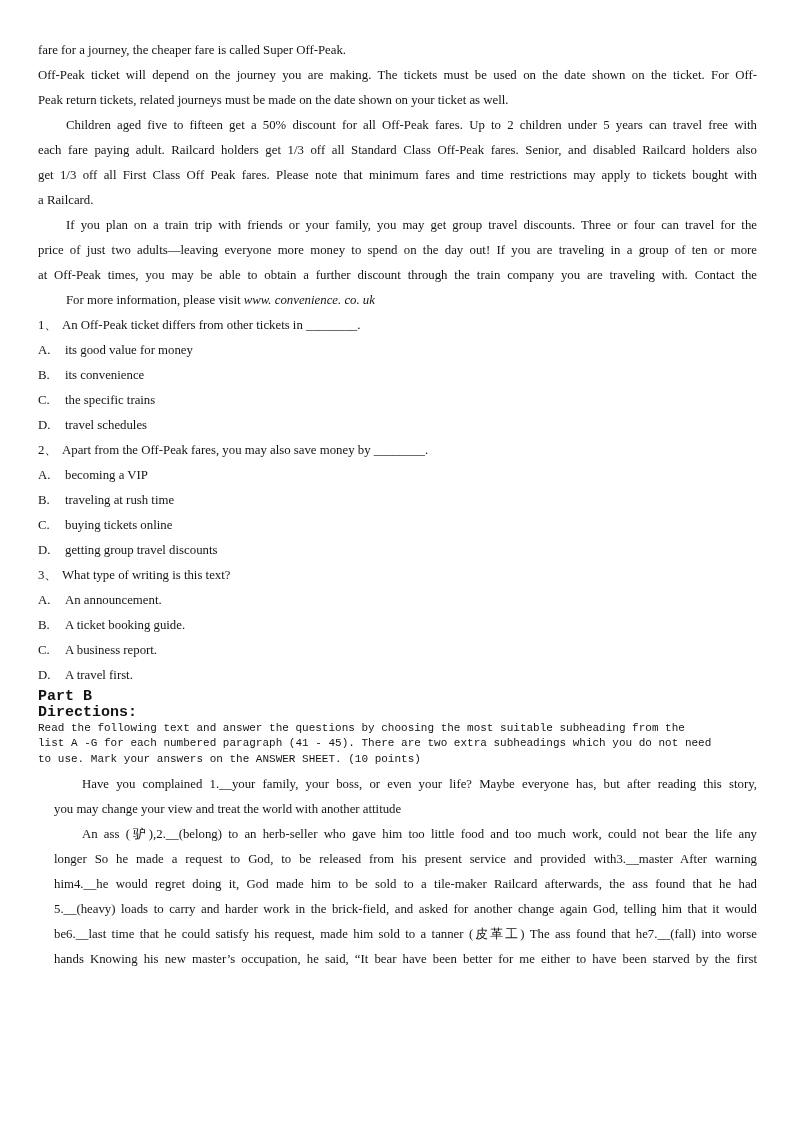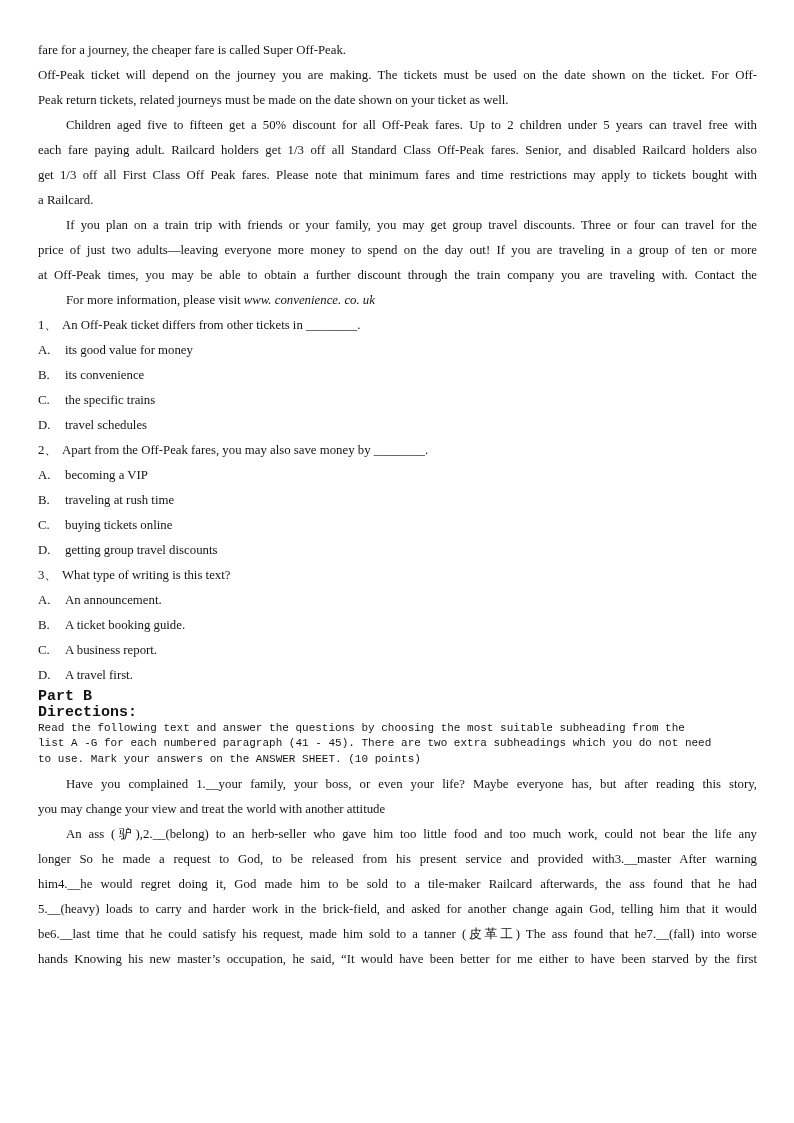--- a/index.html
+++ b/index.html
@@ -41,21 +41,21 @@
     white-space: nowrap;
   }
   .mb-bold {
     font-family: "Liberation Mono", "DejaVu Sans Mono", monospace;
     font-weight: bold;
     font-size: 15px;
     line-height: 15.8px;
     height: 15.8px;
     white-space: nowrap;
   }
-  .passage-b { margin-top: 4px; }
+  .passage-b { margin-top: 4px; margin-left: 16px; }
 </style>
 </head>
 <body>
 
 <div class="page">
 
   <div>
     <div class="bl">fare for a journey, the cheaper fare is called Super Off-Peak.</div>
 
     <div class="bl jl">Off-Peak ticket will depend on the journey you are making. The tickets must be used on the date shown on the ticket. For Off-</div>
@@ -143,16 +143,16 @@
 
   <div class="passage-b">
     <div class="bl jl indent">Have you complained 1.__your family, your boss, or even your life? Maybe everyone has, but after reading this story,</div>
     <div class="bl">you may change your view and treat the world with another attitude</div>
 
     <div class="bl jl indent">An ass (驴),2.__(belong) to an herb-seller who gave him too little food and too much work, could not bear the life any</div>
     <div class="bl jl">longer So he made a request to God, to be released from his present service and provided with3.__master After warning</div>
     <div class="bl jl">him4.__he would regret doing it, God made him to be sold to a tile-maker Railcard afterwards, the ass found that he had</div>
     <div class="bl jl">5.__(heavy) loads to carry and harder work in the brick-field, and asked for another change again God, telling him that it would</div>
     <div class="bl jl">be6.__last time that he could satisfy his request, made him sold to a tanner (皮革工) The ass found that he7.__(fall) into worse</div>
-    <div class="bl jl">hands Knowing his new master’s occupation, he said, “It would have been better for me either to have been starved by the first</div>
+    <div class="bl jl">hands Knowing his new master’s occupation, he said, “It bear have been better for me either to have been starved by the first</div>
   </div>
 
 </div>
 
 </body></html>

